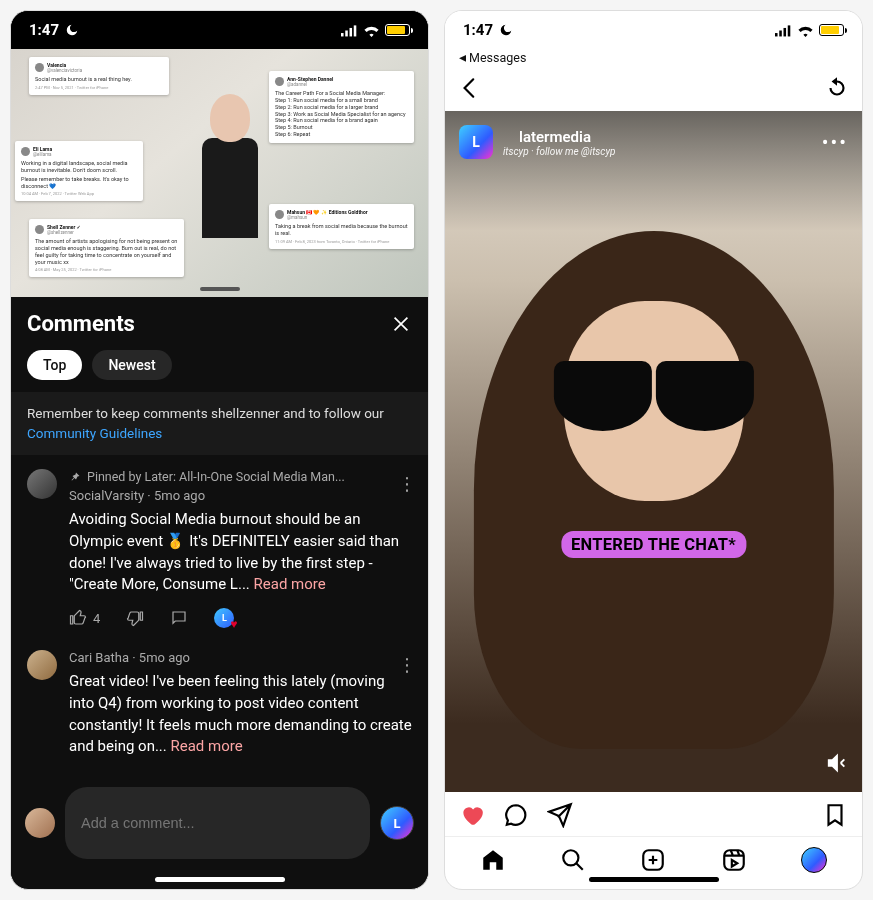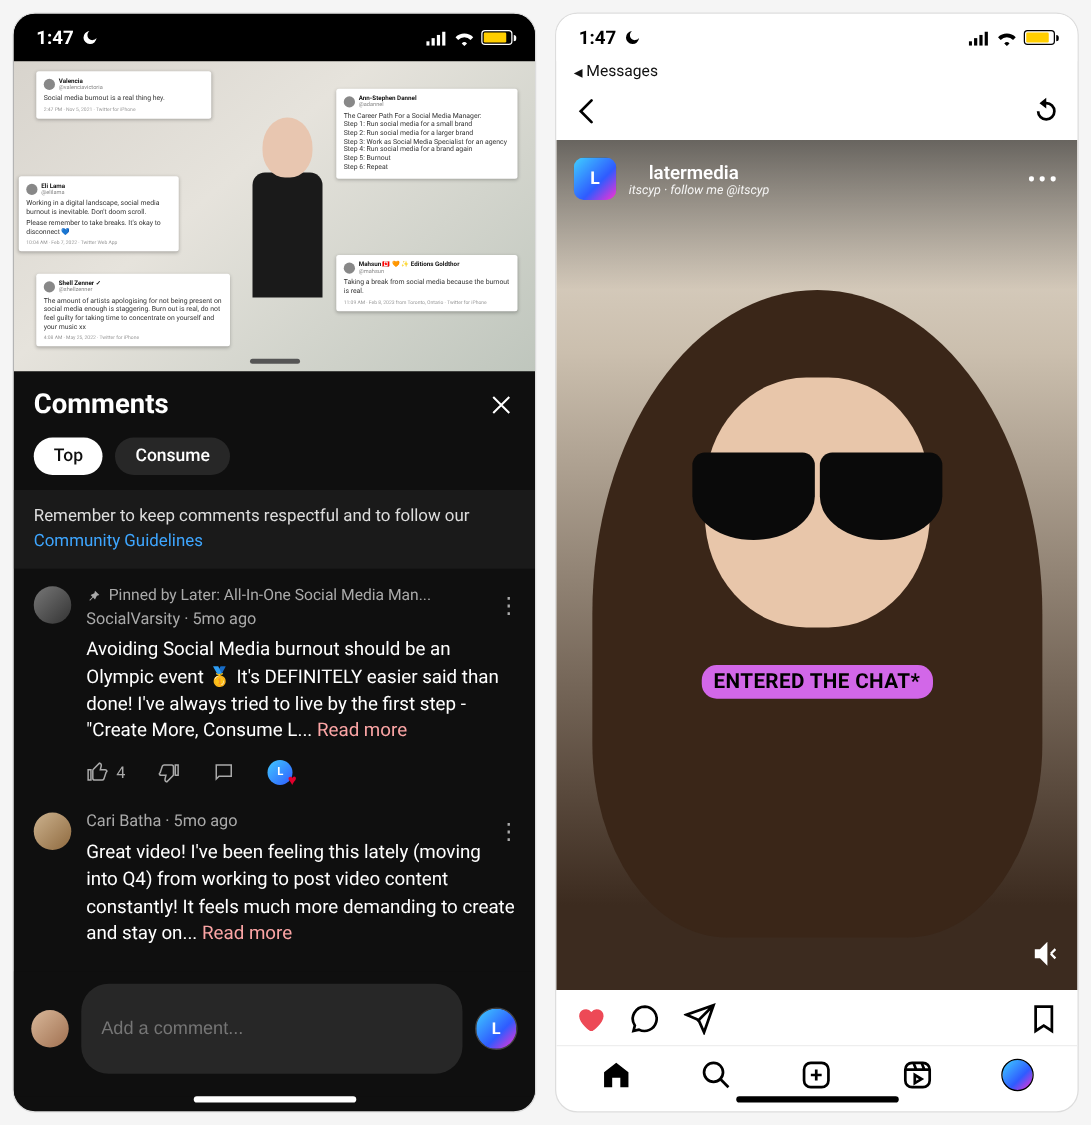--- a/index.html
+++ b/index.html
@@ -339,25 +339,25 @@
 
   <div class="comments-header">
     <div class="comments-title">Comments</div>
     <svg class="close-x" viewBox="0 0 24 24">
         <path stroke="#fff" stroke-width="1.8" fill="none" d="M5 5l14 14M19 5L5 19"></path>
       </svg>
   </div>
 
   <div class="tabs">
     <div class="tab active">Top</div>
-    <div class="tab">Consume</div>
+    <div class="tab">Newest</div>
   </div>
 
   <div class="notice">
-    <span>Remember to keep comments respectful and to follow our </span><a href="#">Community Guidelines</a>
+    <span>Remember to keep comments shellzenner and to follow our </span><a href="#">Community Guidelines</a>
   </div>
 
   <div class="comment">
     <div class="avatar"></div>
     <div class="c-body">
       <div class="pin-row">
         <svg class="pin-icon" viewBox="0 0 24 24">
             <path d="M14 3l7 7-4 1-3 6-3-3-5 5-1-1 5-5-3-3 6-3z"></path>
           </svg>
         <span>Pinned by Later: All-In-One Social Media Man...</span>
@@ -391,21 +391,21 @@
     <div class="kebab">⋮</div>
   </div>
 
   <div class="comment">
     <div class="avatar" style="background:linear-gradient(135deg,#ccb28e,#8f6a3f);"></div>
     <div class="c-body">
       <div class="meta-row">
         <span>Cari Batha</span> · <span>5mo ago</span>
       </div>
       <div class="c-text">
-        <span>Great video! I've been feeling this lately (moving into Q4) from working to post video content constantly! It feels much more demanding to create and stay on... </span><span class="readmore">Read more</span>
+        <span>Great video! I've been feeling this lately (moving into Q4) from working to post video content constantly! It feels much more demanding to create and being on... </span><span class="readmore">Read more</span>
       </div>
     </div>
     <div class="kebab">⋮</div>
   </div>
 
   <div class="composer">
     <div class="avatar"></div>
     <input class="composer-input" placeholder="Add a comment..." style="">
     <div class="composer-logo">L</div>
   </div>

